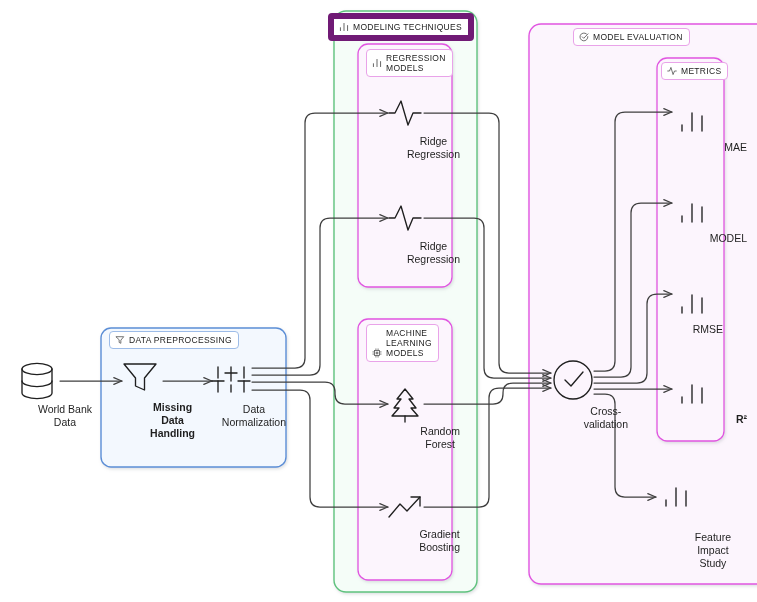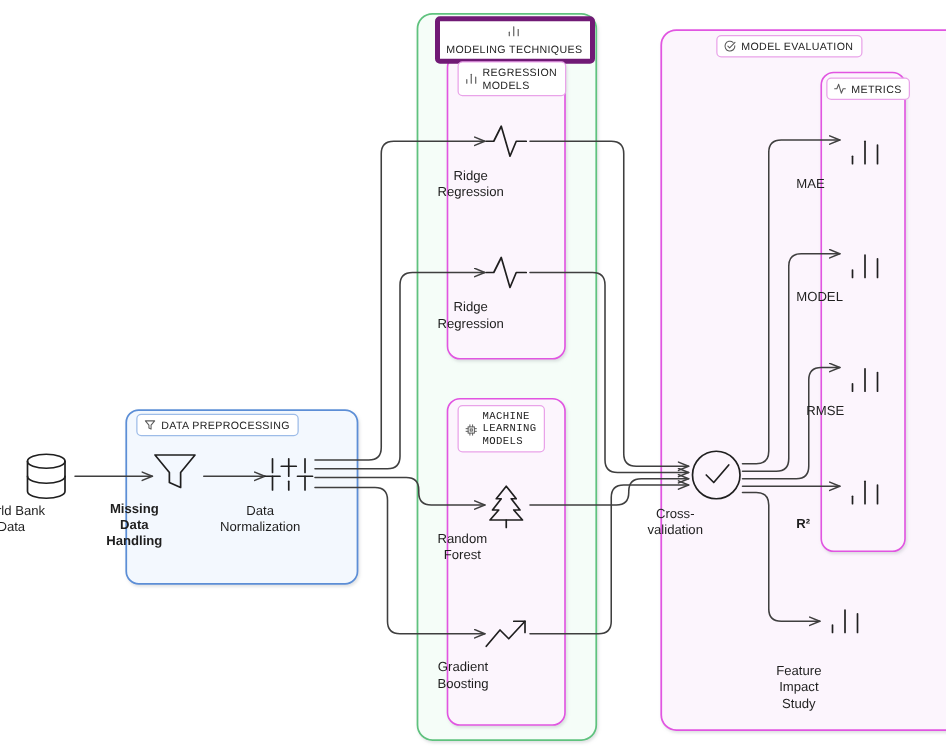--- a/index.html
+++ b/index.html
@@ -33,21 +33,21 @@
     color: #222222;
     line-height: 1.18;
     white-space: pre-line;
     box-sizing: border-box;
   }
   .grp-label .ico { flex: 0 0 auto; display:block; }
   .node {
     position: absolute;
     display: flex;
     flex-direction: column;
-    align-items: flex-start;
+    align-items: flex-end;
     width: 110px;
     margin-left: -55px;
   }
   .node .nlabel {
     margin-top: 5px;
     font-size: 10.5px;
     color: #1f1f1f;
     text-align: center;
     line-height: 1.22;
     white-space: pre-line;
@@ -234,28 +234,28 @@
 Impact
 Study</div>
 </div>
 
 <div class="node" style="left:692px; top:136px;">
   <div class="nlabel">MAE</div>
 </div>
 <div class="node" style="left:692px; top:227px;">
   <div class="nlabel">MODEL</div>
 </div>
-<div class="node" style="left:700px; top:318px;">
+<div class="node" style="left:668px; top:318px;">
   <div class="nlabel">RMSE</div>
 </div>
 <div class="node" style="left:692px; top:408px;font-weight:bold;">
   <div class="nlabel">R²</div>
 </div>
 
-<div class="grp-label" style="left:348px; top:13px; border:4px solid #701a75;flex-direction:column;">
+<div class="grp-label" style="left:328px; top:13px; border:6px solid #701a75;">
   <svg class="ico" width="10" height="10" viewBox="0 0 14 14">
     <g stroke="#5b5b5b" stroke-width="1.3" stroke-linecap="round" fill="none">
       <path d="M2,8 V12"></path>
         <path d="M7,2 V12"></path>
         <path d="M12,5 V12"></path>
     </g>
   </svg>
   <span>MODELING TECHNIQUES</span>
 </div>
 
@@ -264,21 +264,21 @@
     <g stroke="#5b5b5b" stroke-width="1.3" stroke-linecap="round" fill="none">
       <path d="M2,8 V12"></path>
         <path d="M7,2 V12"></path>
         <path d="M12,5 V12"></path>
     </g>
   </svg>
   <span>REGRESSION
 MODELS</span>
 </div>
 
-<div class="grp-label" style="left:366px; top:324px; border:1px solid #e9a3e9; align-items:center;font-family:Liberation Mono, monospace;">
+<div class="grp-label" style="left:366px; top:324px; border:1px solid #e9a3e9; align-items:flex-end;">
   <svg class="ico" width="10" height="10" viewBox="0 0 14 14" style="margin-top:1px;">
     <g stroke="#5b5b5b" stroke-width="1.1" fill="none" stroke-linecap="round">
       <rect x="3.5" y="3.5" width="7" height="7"></rect>
       <rect x="5.8" y="5.8" width="2.4" height="2.4"></rect>
       <path d="M5.5,1.2 V3.5"></path>
         <path d="M8.5,1.2 V3.5"></path>
       <path d="M5.5,10.5 V12.8"></path>
         <path d="M8.5,10.5 V12.8"></path>
       <path d="M1.2,5.5 H3.5"></path>
         <path d="M1.2,8.5 H3.5"></path>

